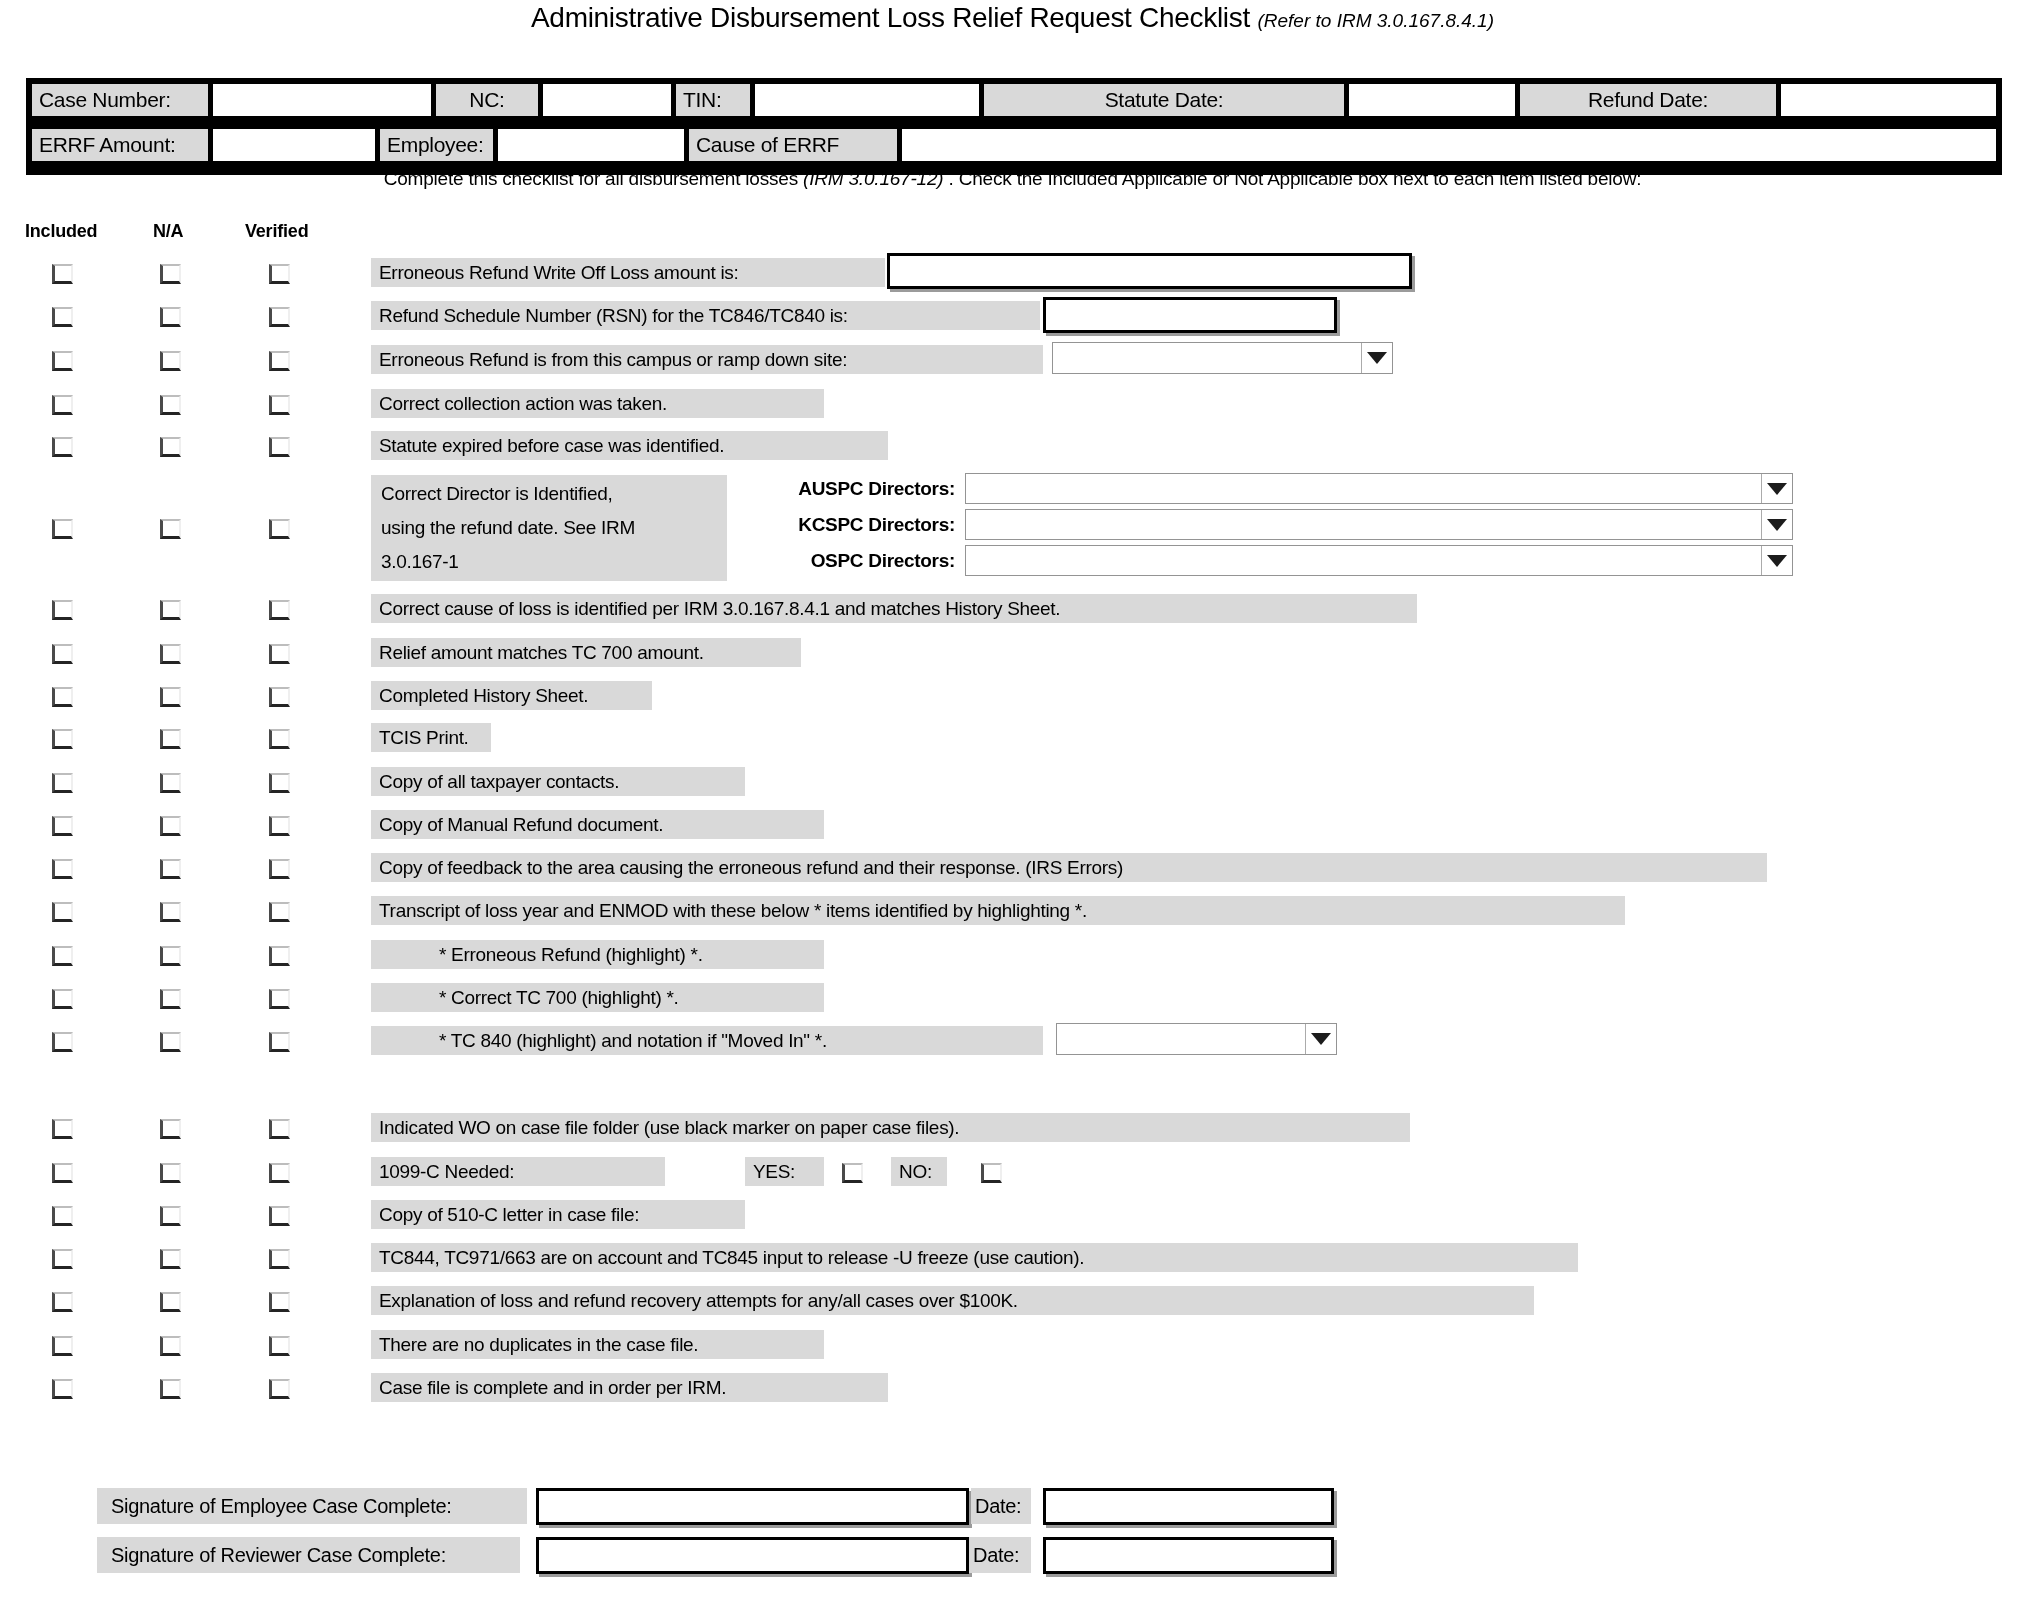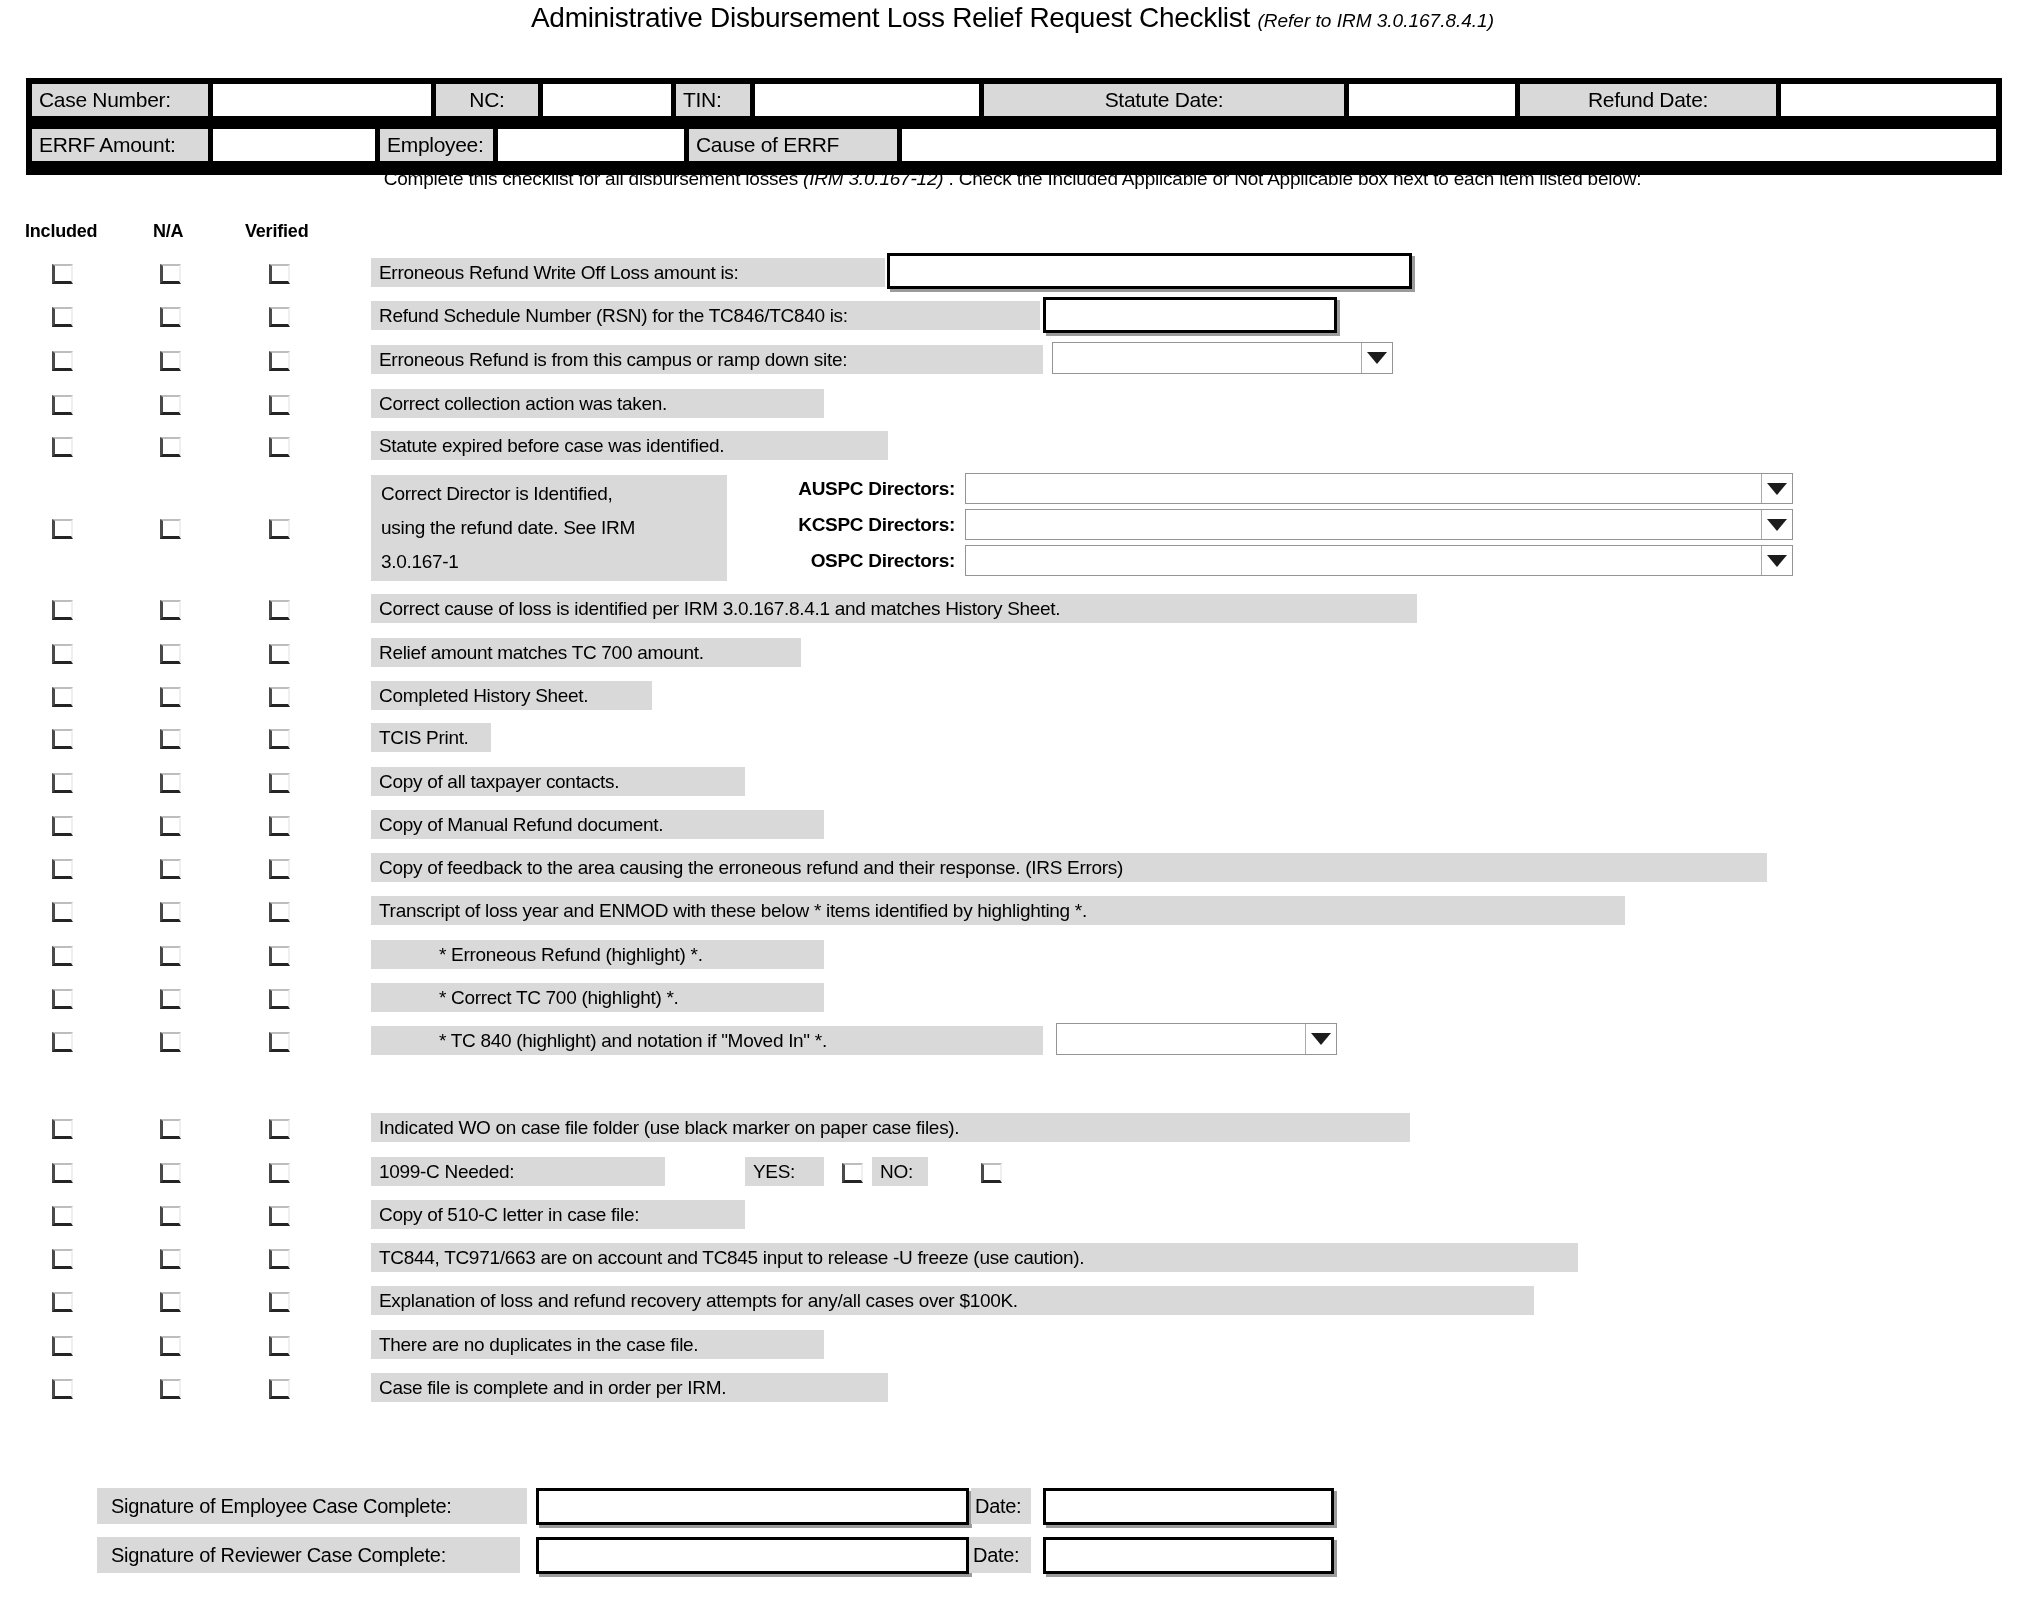--- a/index.html
+++ b/index.html
@@ -260,21 +260,21 @@
     <span class="lbl" style="width:1039px;">Indicated WO on case file folder (use black marker on paper case files).</span>
   </div>
 
   <div class="chk-row" style="top:1157px;">
     <span class="cb cb1"></span>
     <span class="cb cb2"></span>
     <span class="cb cb3"></span>
     <span class="lbl" style="width:294px;">1099-C Needed:</span>
     <span class="lbl" style="left:745px;width:79px;">YES:</span>
     <span class="cb" style="left:842px;top:6px;"></span>
-    <span class="lbl" style="left:872px;width:56px;">NO:</span>
+    <span class="lbl" style="left:891px;width:56px;">NO:</span>
     <span class="cb" style="left:981px;top:6px;"></span>
   </div>
 
   <div class="chk-row" style="top:1200px;">
     <span class="cb cb1"></span>
     <span class="cb cb2"></span>
     <span class="cb cb3"></span>
     <span class="lbl" style="width:374px;">Copy of 510-C letter in case file:</span>
   </div>
 

